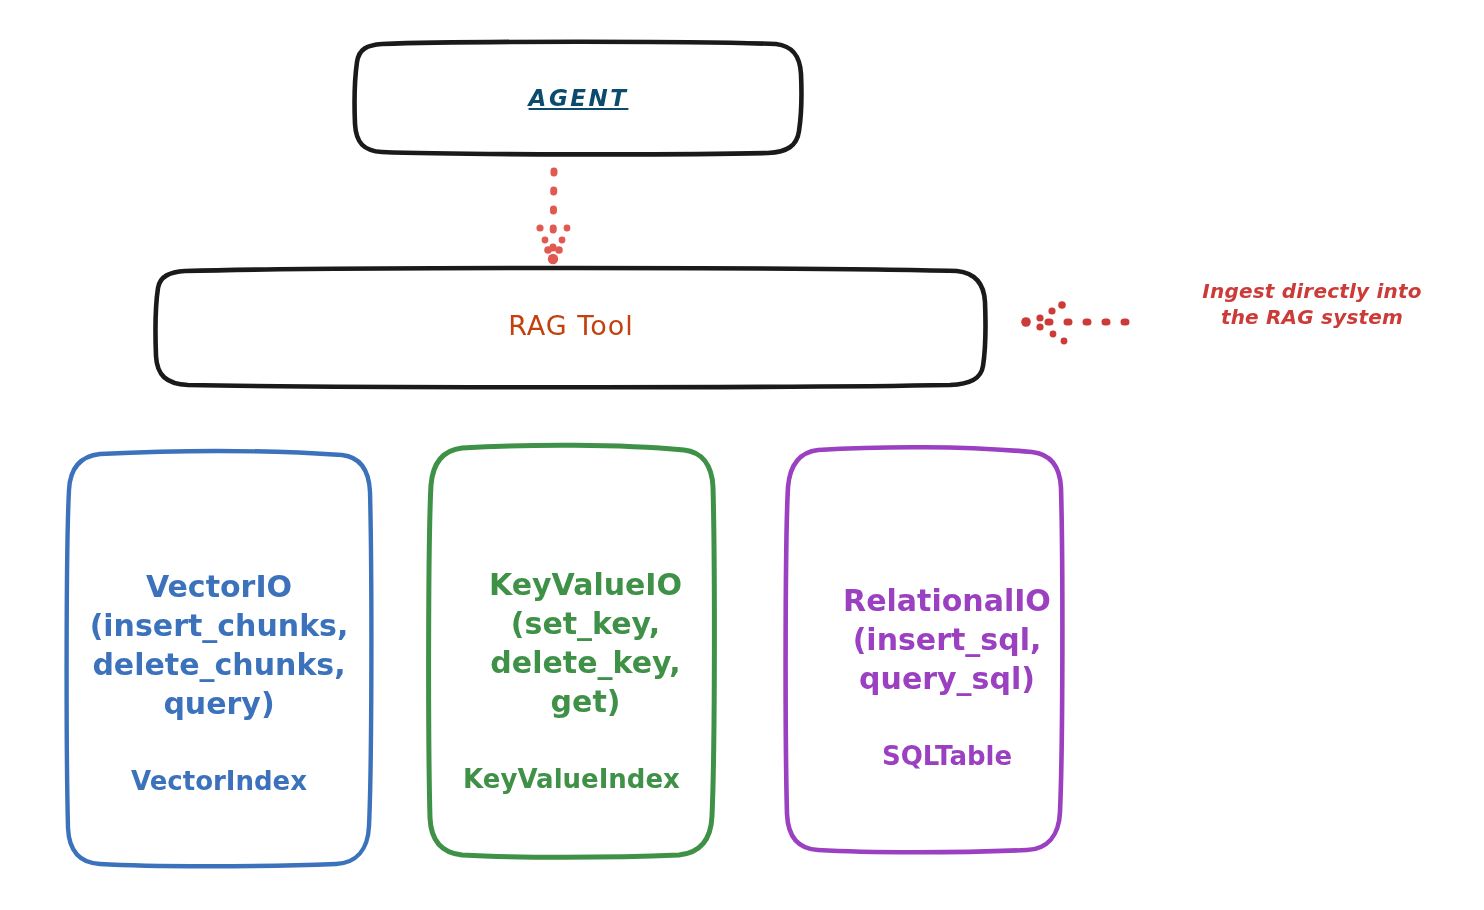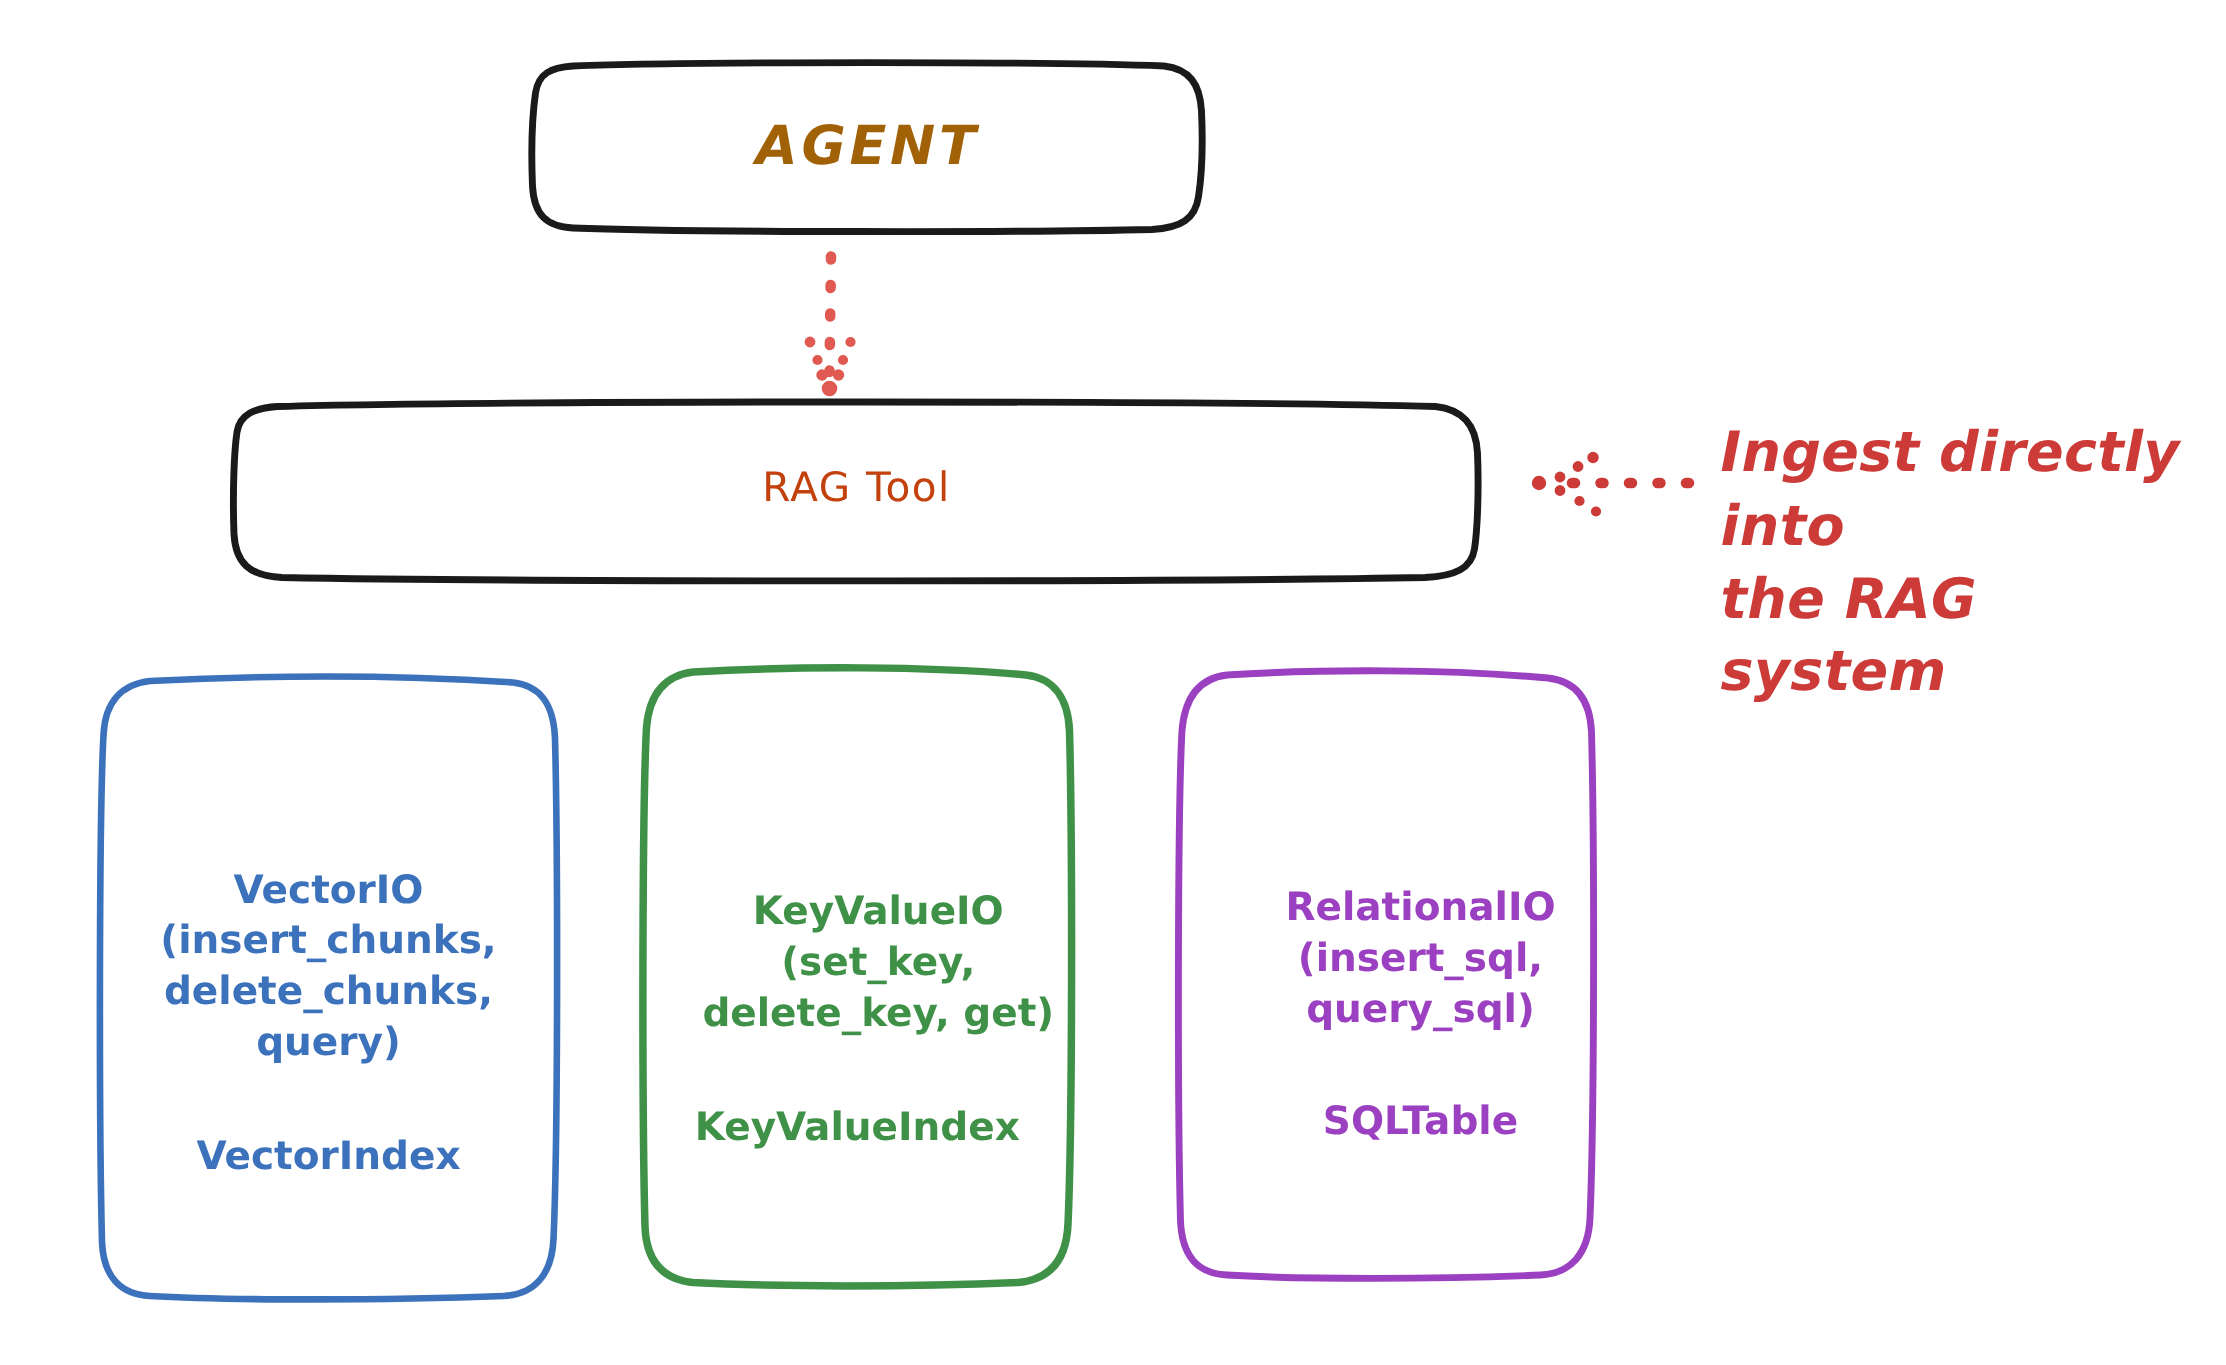--- a/index.html
+++ b/index.html
@@ -41,43 +41,44 @@
   #agent-node {
     left: 355px;
     top: 42px;
     width: 447px;
     height: 112px;
   }
   #agent-node .node-label {
     font-family: "DejaVu Sans", sans-serif;
     font-style: italic;
     font-weight: 700;
-    font-size: 36px;
+    font-size: 23px;
     letter-spacing: 2.5px;
-    color: #a16207;
+    color: #0c4a6e;
+    text-decoration: underline;
   }
 
   
   #ragtool-node {
     left: 156px;
     top: 268px;
     width: 830px;
     height: 117px;
   }
   #ragtool-node .node-label {
     font-family: "DejaVu Sans", sans-serif;
     font-weight: 400;
     font-size: 27px;
     letter-spacing: 1px;
     color: #c2410c;
   }
 
   
   .leaf-node .api-label {
-    font-size: 26px;
+    font-size: 30px;
     font-weight: 600;
     line-height: 1.3;
     white-space: pre-line;
   }
   .leaf-node .index-label {
     font-size: 26px;
     font-weight: 600;
     line-height: 1.3;
     margin-top: 42px;
     white-space: pre-line;
@@ -110,25 +111,25 @@
   #relationalio-node .api-label { margin-top: 56px; }
 
   
   #ingest-annotation {
     position: absolute;
     left: 1147px;
     top: 278px;
     width: 330px;
     color: #cc3b38;
     font-family: "DejaVu Sans", sans-serif;
-    font-size: 37px;
+    font-size: 20px;
     font-weight: 600;
     font-style: italic;
     line-height: 1.32;
-    text-align: left;
+    text-align: center;
     white-space: pre-line;
     letter-spacing: 0.2px;
   }
 </style>
 </head>
 <body>
 
 <svg id="canvas" viewBox="0 0 1484 910">
   <defs>
     

